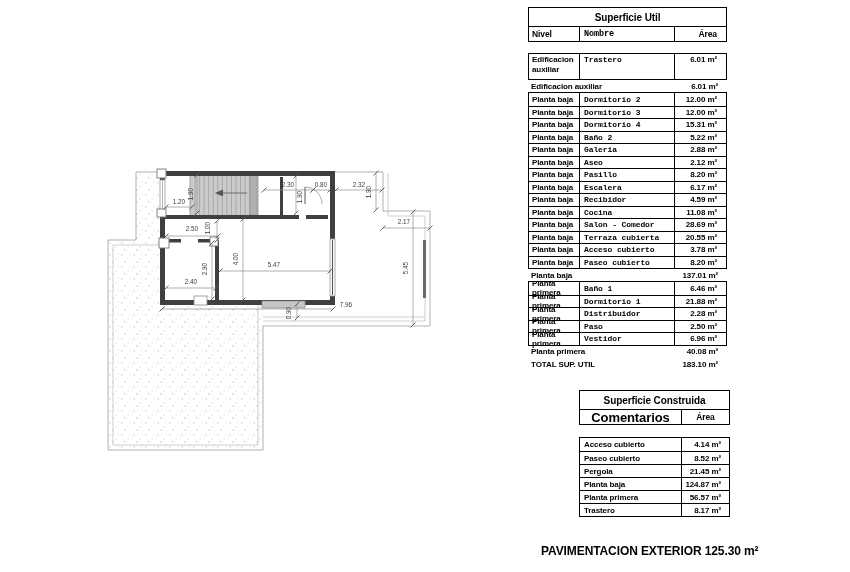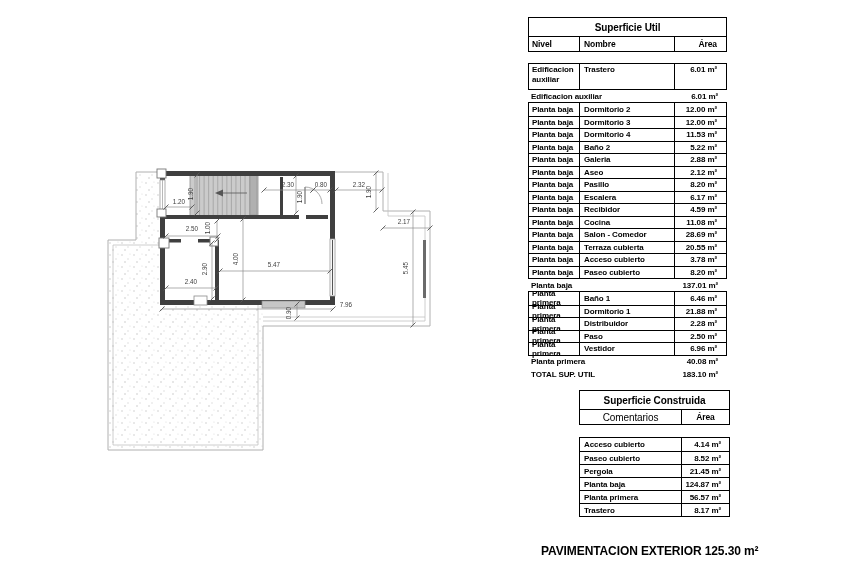--- a/index.html
+++ b/index.html
@@ -12,49 +12,49 @@
   #plan .outline{fill:none;stroke:#b0b0b0;stroke-width:1;}
   #plan .outline2{fill:none;stroke:#c2c2c2;stroke-width:.8;}
   #plan g[data-name="house-walls"] rect{fill:var(--wall,#3f3f3f);}
   #plan .dim{stroke:#8c8c8c;stroke-width:.7;}
   #plan .tick{stroke:#555;stroke-width:.9;}
   #plan text{font:6.3px "Liberation Sans",sans-serif;fill:#3d3d3d;text-anchor:middle;}
   #plan .tread{stroke:#9a9a9a;stroke-width:.7;}
 
   
   .tbl{position:absolute;font-weight:bold;font-size:8px;letter-spacing:-0.1px;}
-  #t-util{left:528px;top:17px;width:199px;}
+  #t-util{left:528px;top:7px;width:199px;}
   #t-con{left:534px;top:390px;width:196px;padding-left:45px;}
   .t-title{height:20px;border:1px solid #000;display:flex;align-items:center;
            justify-content:center;font-size:10px;}
   .t-head{height:15px;border:1px solid #000;border-top:none;display:flex;align-items:flex-start;}
   .hcell{font-size:8.5px;}
   .c-nivel{width:51px;height:100%;display:flex;align-items:center;
            padding-left:3px;border-right:1px solid #000;}
   .c-nombre{flex:1;height:100%;display:flex;align-items:center;
-            padding-left:4px;border-right:1px solid #000;}
+            padding-left:4px;border-right:1px solid #000;font-family:Liberation Mono, monospace;}
   .c-area{width:51px;height:100%;display:flex;align-items:center;
           justify-content:flex-end;padding-right:9px;}
   .gap{height:11px;}
   .sec{border:1px solid #000;}
   .row{display:flex;height:12.5px;align-items:center;}
   .row + .row{border-top:1px solid #000;}
   .row.tall{height:25px;}
   .row.tall .c-nivel,.row.tall .c-nombre,.row.tall .c-area{
       align-items:flex-start;padding-top:1px;line-height:10px;}
   .sum{height:12px;display:flex;align-items:center;justify-content:space-between;
        padding:0 9px 0 3px;}
   .sum.total{height:13px;}
   
   #t-con .c-label{flex:1;height:100%;display:flex;align-items:center;
                   padding-left:4px;border-right:1px solid #000;}
   #t-con .c-area2{width:47px;height:100%;display:flex;align-items:center;
                   justify-content:flex-end;padding-right:8px;}
   #t-con .row{height:13px;}
-  #t-con .h-coment{flex:1;text-align:center;font-weight:normal;font-size:10px;
+  #t-con .h-coment{flex:1;text-align:center;font-weight:bold;font-size:13px;
                    height:100%;display:flex;align-items:center;justify-content:center;
                    border-right:1px solid #000;}
   #t-con .h-area{width:47px;text-align:center;display:flex;align-items:center;
                  justify-content:center;height:100%;font-size:8.5px;}
   .gap2{height:12px;}
   #footnote{position:absolute;left:541px;top:544px;font-weight:bold;font-size:12px;
             letter-spacing:-0.1px;}
 </style>
 </head>
 <body>
@@ -230,21 +230,21 @@
           <div class="c-area" data-name="cell-area">12.00 m²</div>
         </div>
         <div class="row" data-name="table-row">
           <div class="c-nivel" data-name="cell-nivel">Planta baja</div>
           <div class="c-nombre" data-name="cell-nombre">Dormitorio 3</div>
           <div class="c-area" data-name="cell-area">12.00 m²</div>
         </div>
         <div class="row" data-name="table-row">
           <div class="c-nivel" data-name="cell-nivel">Planta baja</div>
           <div class="c-nombre" data-name="cell-nombre">Dormitorio 4</div>
-          <div class="c-area" data-name="cell-area">11.53 m²</div>
+          <div class="c-area" data-name="cell-area">15.31 m²</div>
         </div>
         <div class="row" data-name="table-row">
           <div class="c-nivel" data-name="cell-nivel">Planta baja</div>
           <div class="c-nombre" data-name="cell-nombre">Baño 2</div>
           <div class="c-area" data-name="cell-area">5.22 m²</div>
         </div>
         <div class="row" data-name="table-row">
           <div class="c-nivel" data-name="cell-nivel">Planta baja</div>
           <div class="c-nombre" data-name="cell-nombre">Galeria</div>
           <div class="c-area" data-name="cell-area">2.88 m²</div>

